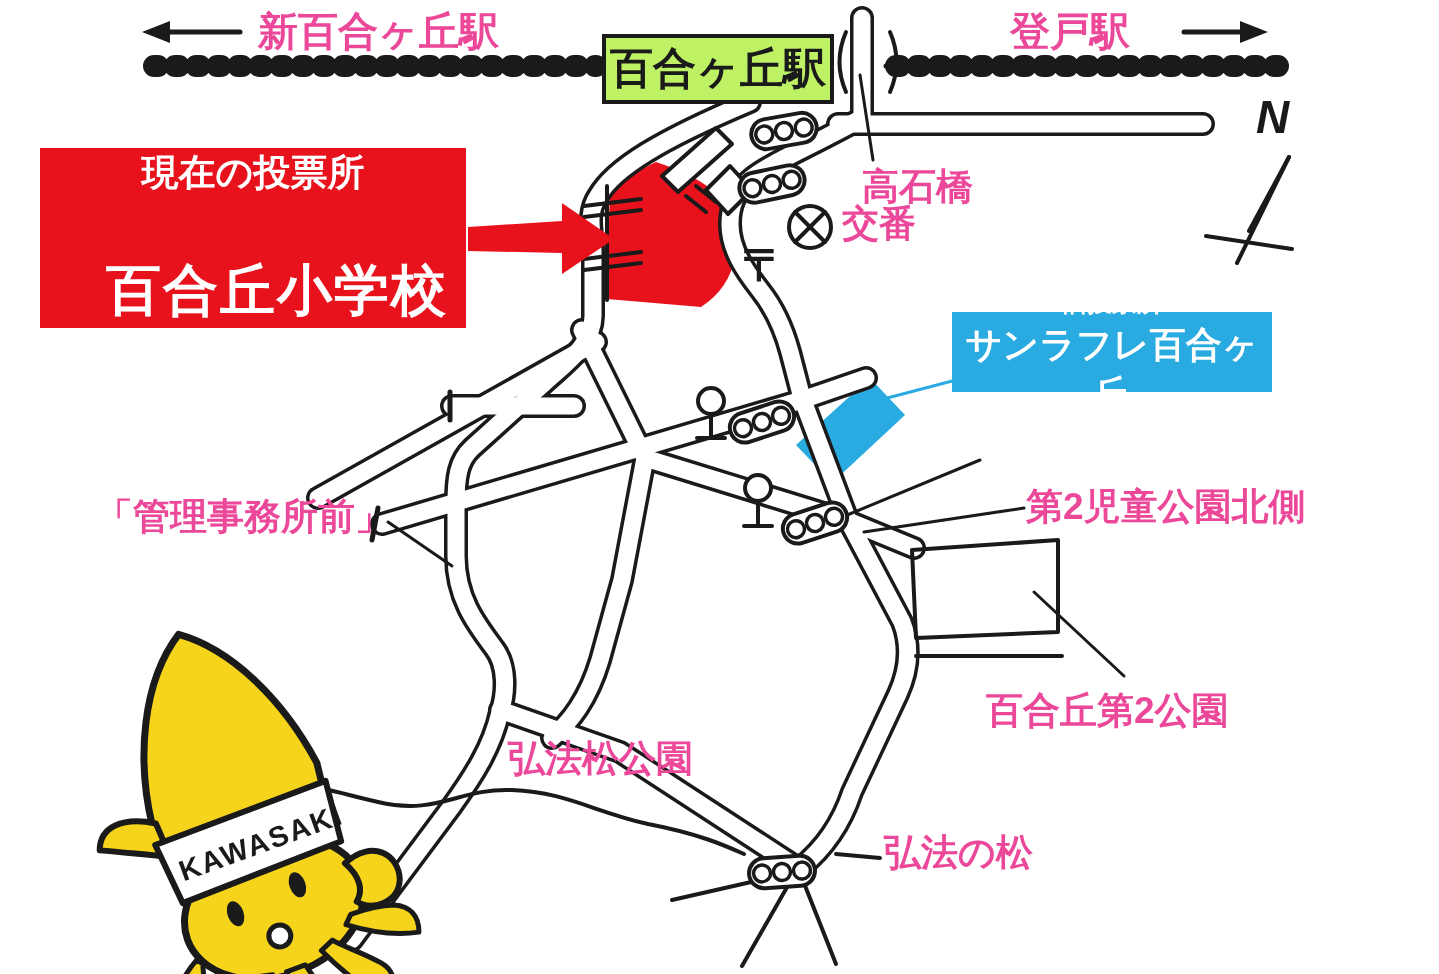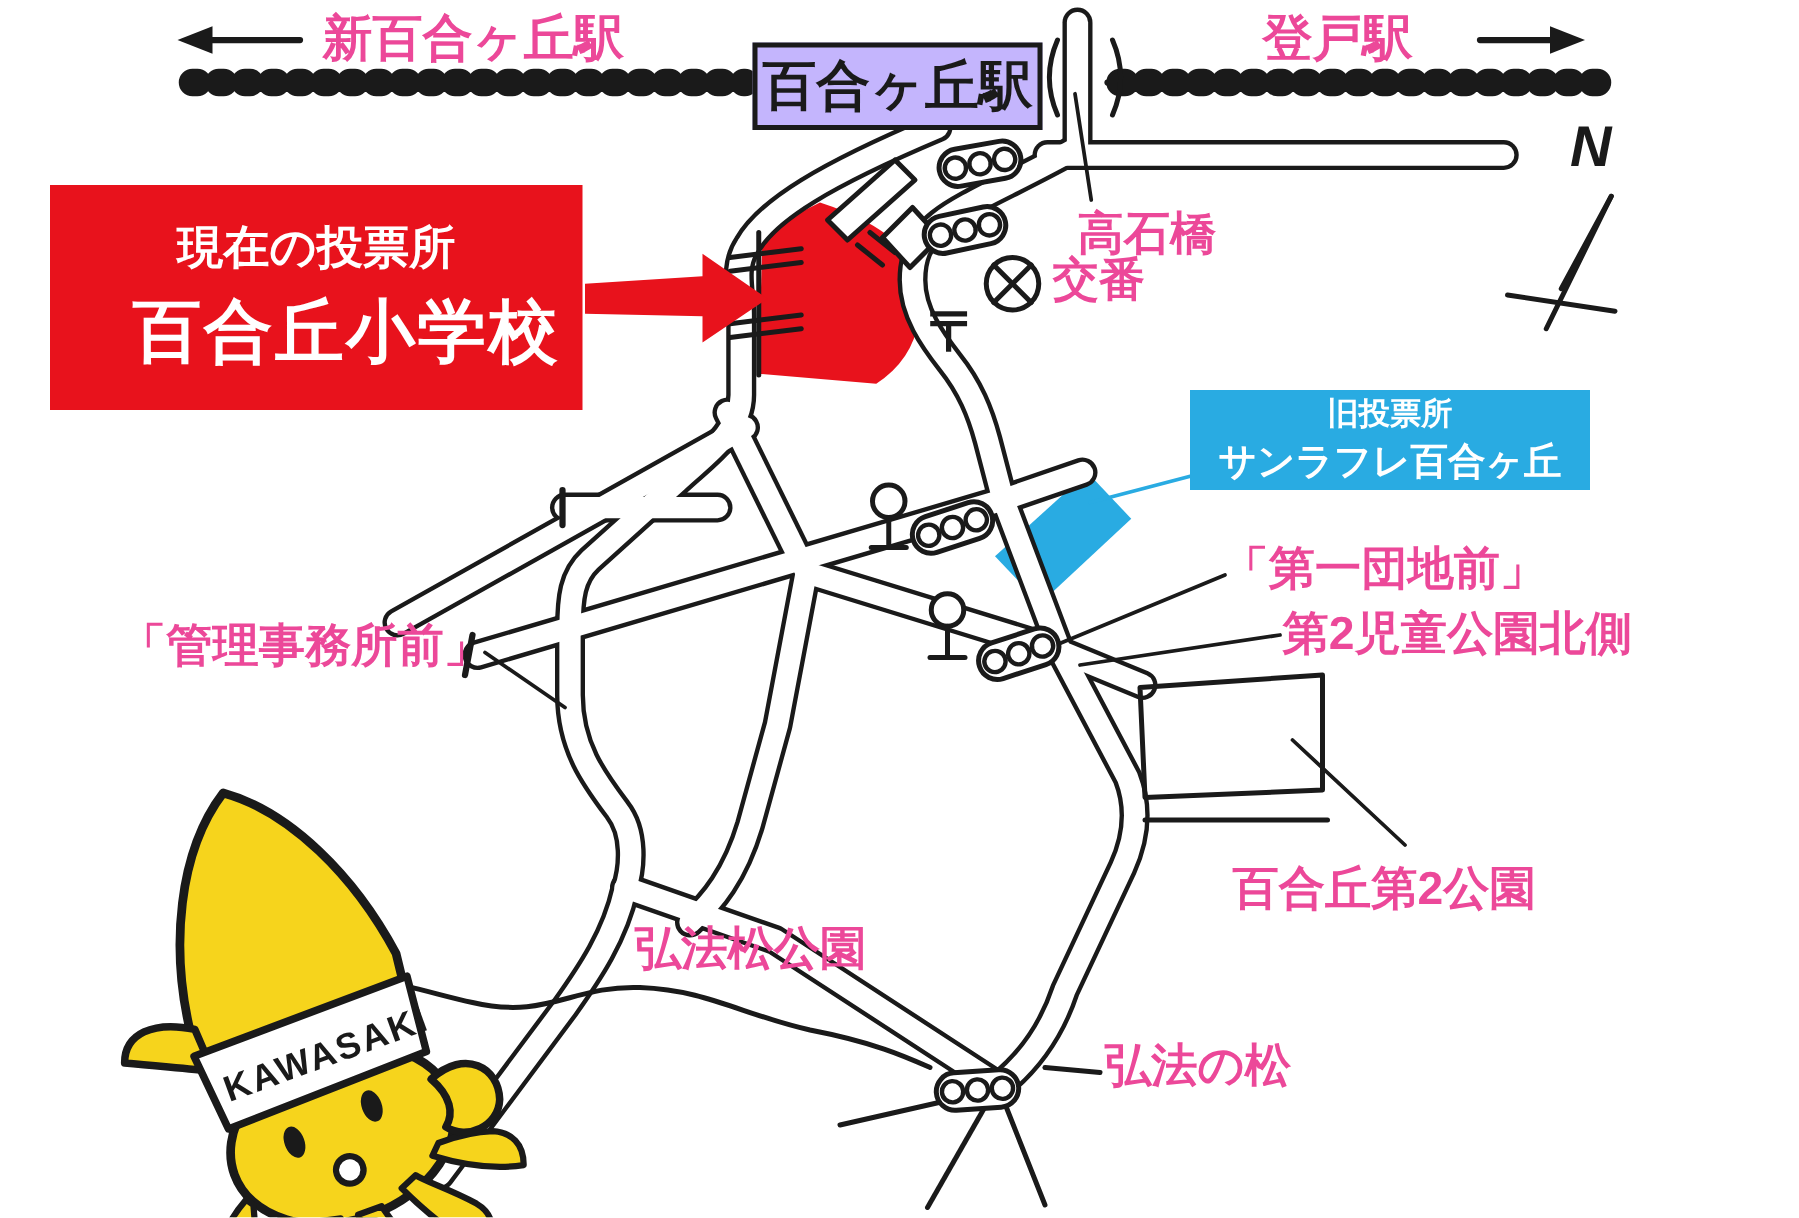--- a/index.html
+++ b/index.html
@@ -4,28 +4,28 @@
 <style>
   html,body{margin:0;padding:0;background:#ffffff;}
   .stage{position:relative;width:1439px;height:974px;background:#ffffff;overflow:hidden;
          font-family:"Liberation Sans","DejaVu Sans",sans-serif;color:#1a1a1a;}
   .stage svg{position:absolute;left:0;top:0;}
   .lbl{position:absolute;white-space:nowrap;font-weight:700;color:#ec4899;line-height:1.05;}
   .lbl.big{font-size:40px;}
   .lbl.mid{font-size:37px;}
   .callout{position:absolute;text-align:center;color:#ffffff;font-weight:700;}
   .callout.red{left:40px;top:148px;width:426px;height:180px;background:#e8121c;
-               display:flex;flex-direction:column;justify-content:center;gap:6px;}
+               display:flex;flex-direction:column;justify-content:space-between;gap:6px;}
   .callout.red .l1{font-size:37px;}
   .callout.red .l2{font-size:55px;letter-spacing:2px;margin-left:48px;}
   .callout.blue{left:952px;top:312px;width:320px;height:80px;background:#29abe2;
                 display:flex;flex-direction:column;justify-content:center;gap:2px;}
   .callout.blue .l1{font-size:25px;}
-  .callout.blue .l2{font-size:30px;}
-  .stationbox{position:absolute;left:602px;top:34px;width:224px;height:62px;background:#c4b5fd;
+  .callout.blue .l2{font-size:36px;}
+  .stationbox{position:absolute;left:602px;top:34px;width:224px;height:62px;background:#bef264;
               border:4px solid #1a1a1a;display:flex;align-items:center;justify-content:center;
               font-size:43px;font-weight:700;}
   .compassN{position:absolute;left:1256px;top:90px;font-size:46px;font-weight:700;font-style:italic;}
   .postmark{position:absolute;left:742px;top:236px;font-size:44px;font-weight:700;}
 </style>
 </head>
 <body>
 
 <div class="stage">
 
@@ -224,21 +224,20 @@
 </div>
 
 <div class="callout blue">
   <div class="l1">旧投票所</div>
   <div class="l2">サンラフレ百合ヶ丘</div>
 </div>
 
 <div class="lbl mid" style="left:862px;top:168px;">高石橋</div>
 <div class="lbl mid" style="left:842px;top:205px;">交番</div>
 <div class="postmark">〒</div>
-<div class="lbl mid" style="left:978px;top:436px;">「第一団地前」</div>
 <div class="lbl mid" style="left:1026px;top:488px;text-align:right;">第2児童公園北側</div>
 <div class="lbl mid" style="left:96px;top:498px;">「管理事務所前」</div>
 <div class="lbl mid" style="left:986px;top:692px;">百合丘第2公園</div>
 <div class="lbl mid" style="left:884px;top:834px;">弘法の松</div>
 <div class="lbl mid" style="left:508px;top:740px;">弘法松公園</div>
 <div class="compassN">N</div>
 
 </div>
 
 </body></html>

